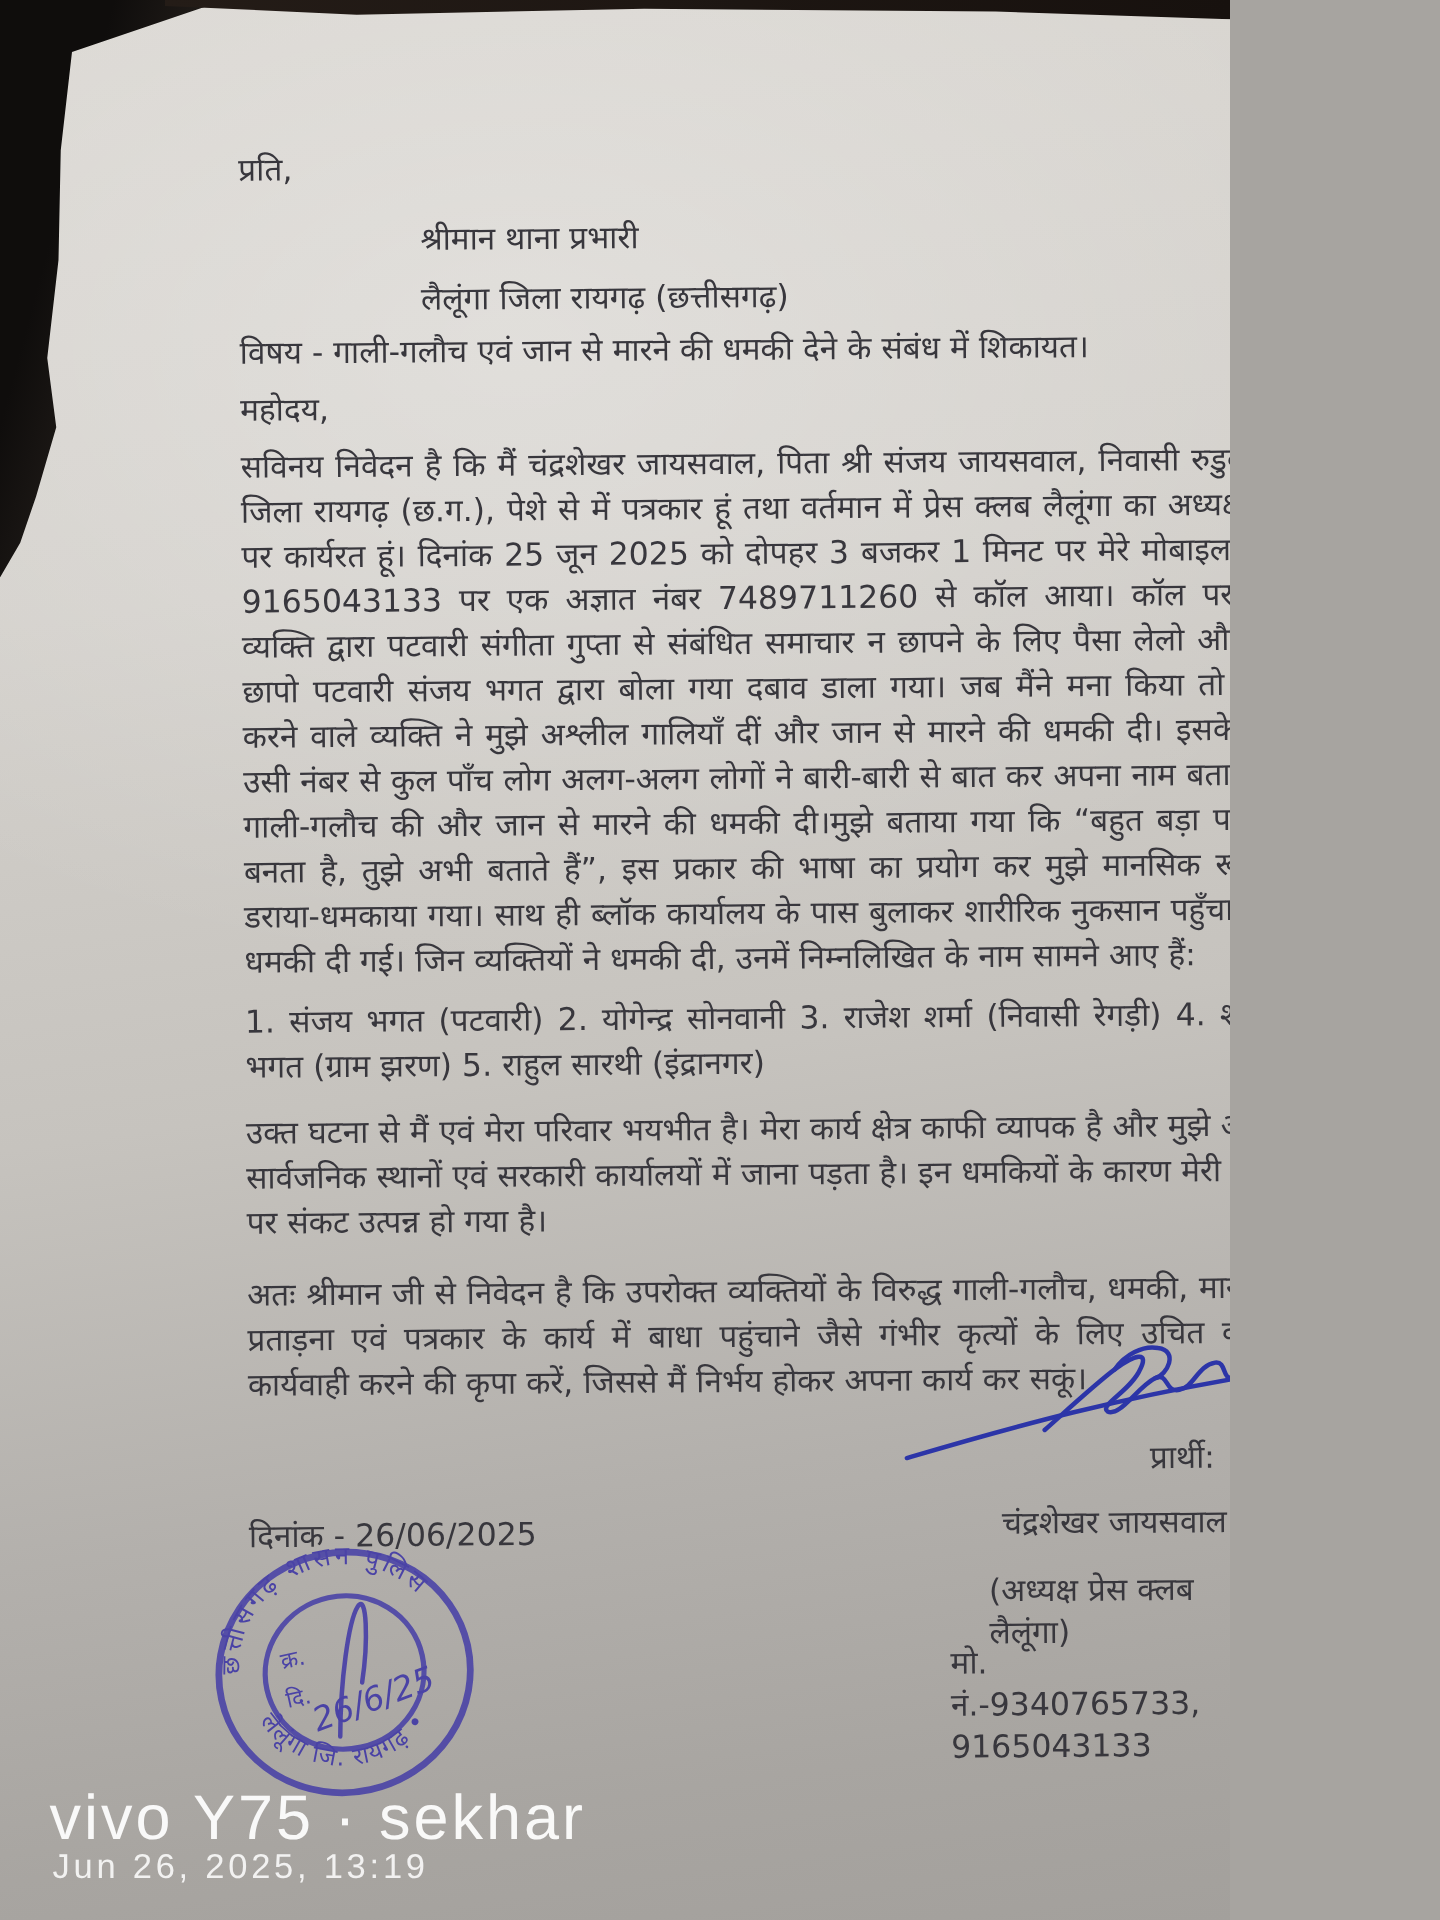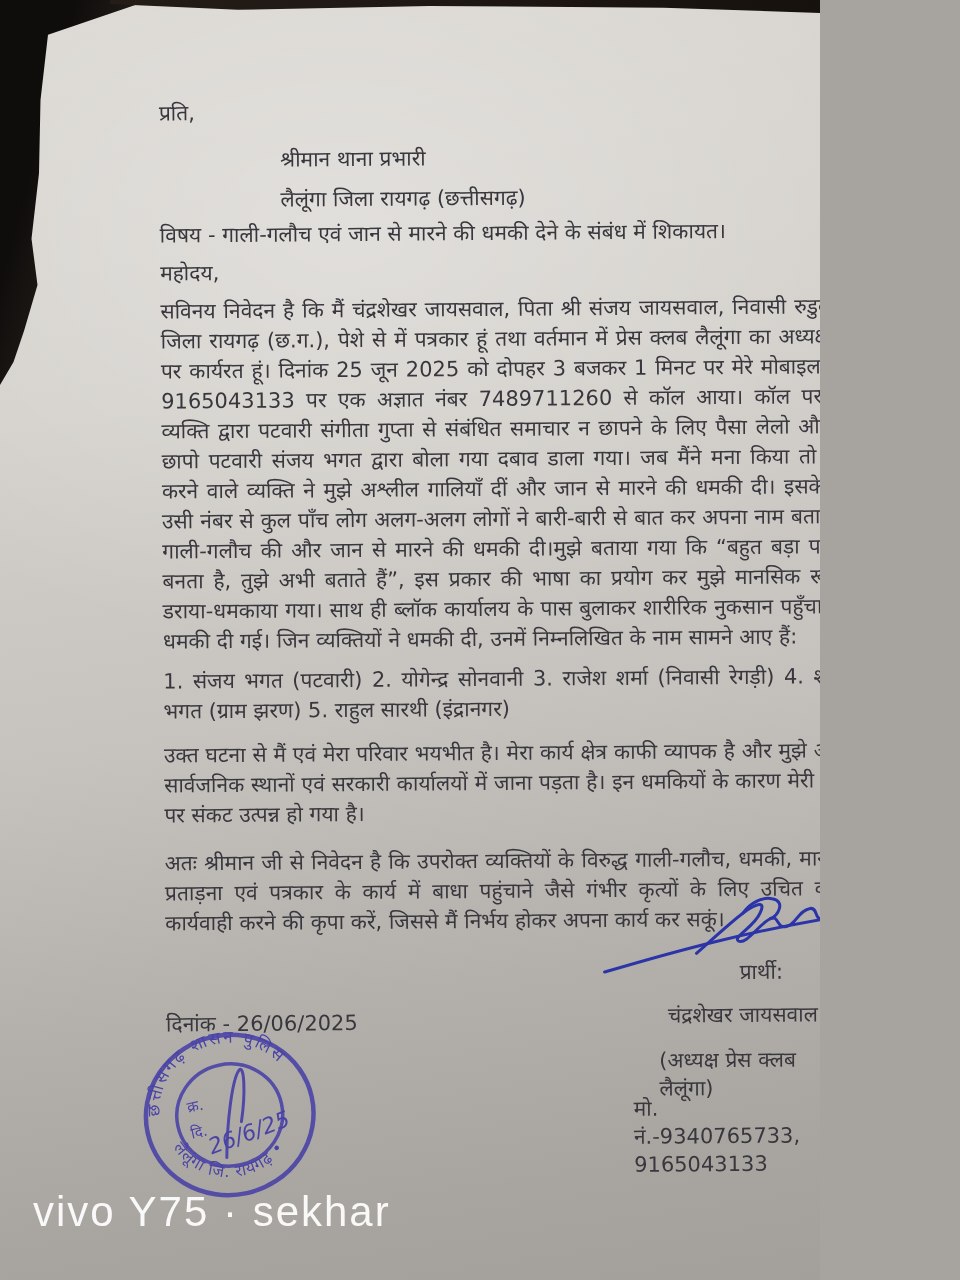--- a/index.html
+++ b/index.html
@@ -39,21 +39,21 @@
     font-size: 21px; line-height: 30px;
   }
   .addressee { margin-left: 121px; margin-top: 12px; line-height: 40px; }
   .subject-line { margin-top: 0px; }
   .greeting { margin-top: 8px; }
   .para { margin-top: 8px; text-align: justify; }
   .para-list { margin-top: 10px; text-align: justify; }
   .para-mid { margin-top: 14px; text-align: justify; }
   .para-end { margin-top: 18px; text-align: justify; }
   .abs { position: absolute; font-size: 21px; line-height: 28px; }
-  .applicant-label { left: 737px; top: 960px; }
+  .applicant-label { left: 764px; top: 960px; }
   .applicant-name  { left: 665px; top: 1003px; }
   .applicant-desig { left: 656px; top: 1048px; }
   .applicant-phone { left: 630px; top: 1096px; }
   .date-line { left: 163px; top: 1008px; }
   .signature-svg { position: absolute; left: 598px; top: 893px; }
   .stamp-svg { position: absolute; left: 128px; top: 1022px; opacity: 0.88; }
   
   .wm-device {
     position: absolute; left: 33px; top: 1188px;
     font-size: 42px; letter-spacing: 2px;
@@ -121,14 +121,15 @@
         <text x="58" y="80" font-size="15" fill="#3d35a6" stroke="none">क्र.</text>
         <text x="56" y="106" font-size="15" fill="#3d35a6" stroke="none">दि.</text>
         <text x="70" y="122" font-size="22" fill="#3d35a6" stroke="none" transform="rotate(-8 98 110)" font-style="italic">26/6/25</text>
         <path d="M 86,132 C 94,96 108,58 116,50 C 124,42 118,74 108,100" stroke-width="3" stroke-linecap="round" opacity="0.95"></path>
       </g>
     </svg>
 
   </div>
 
   <div class="wm-device">vivo Y75 · sekhar</div>
+  <div class="wm-time">Jun 26, 2025, 13:19</div>
 
 </div>
 
 </body></html>

